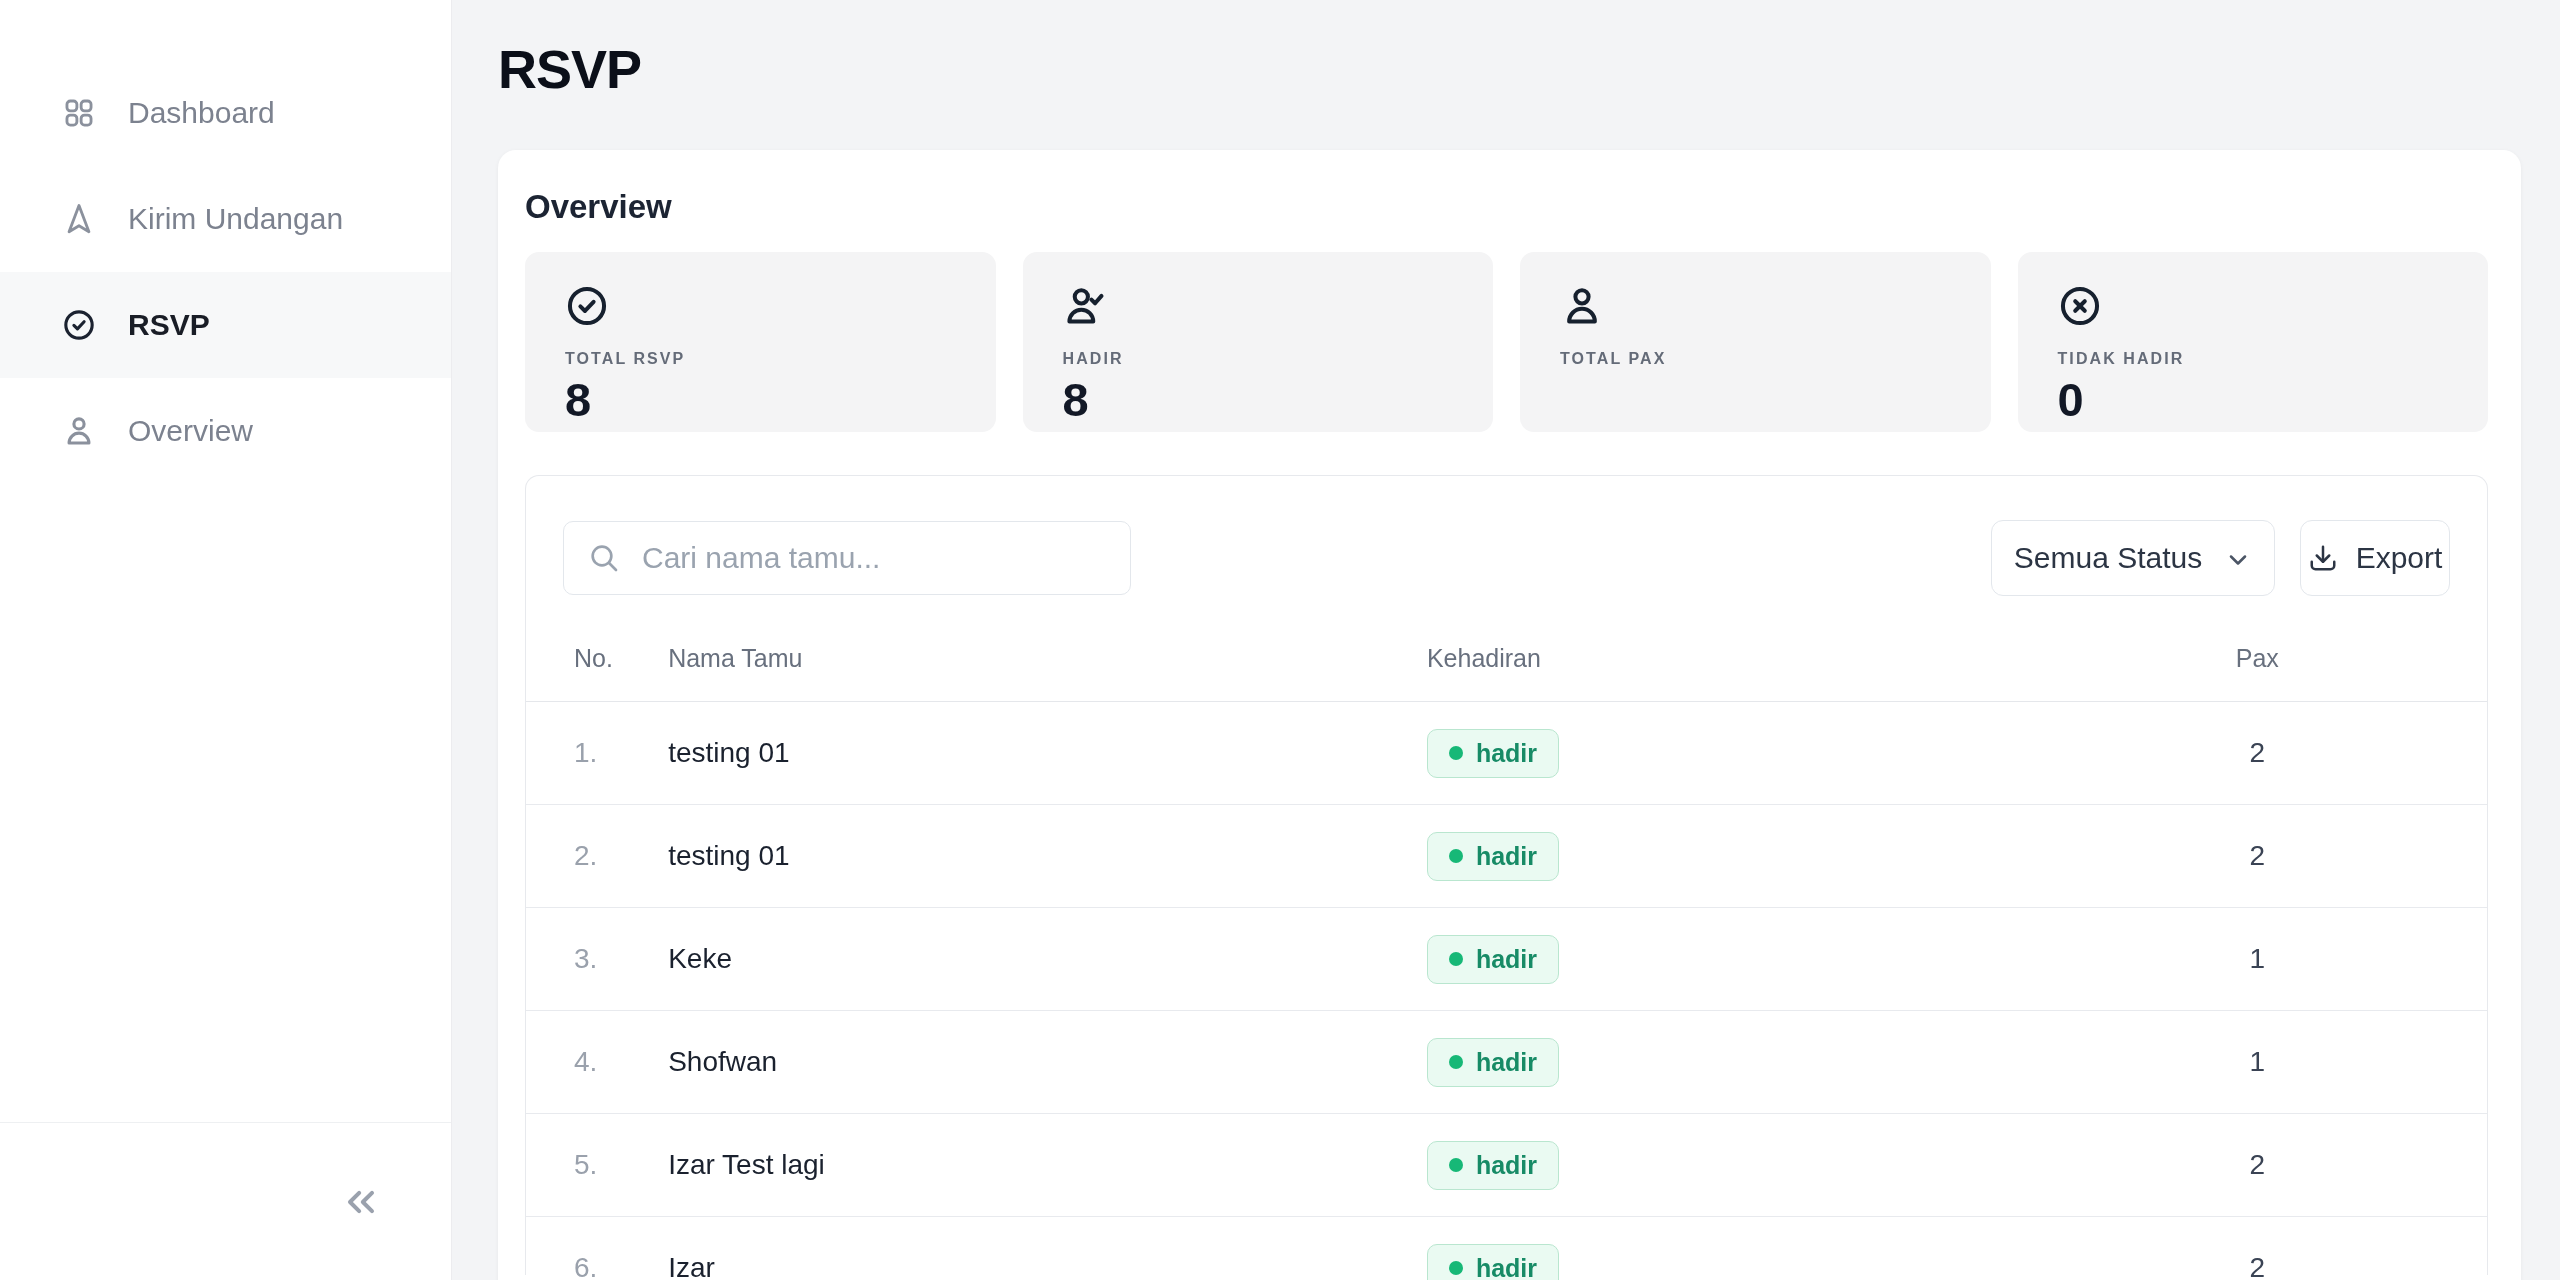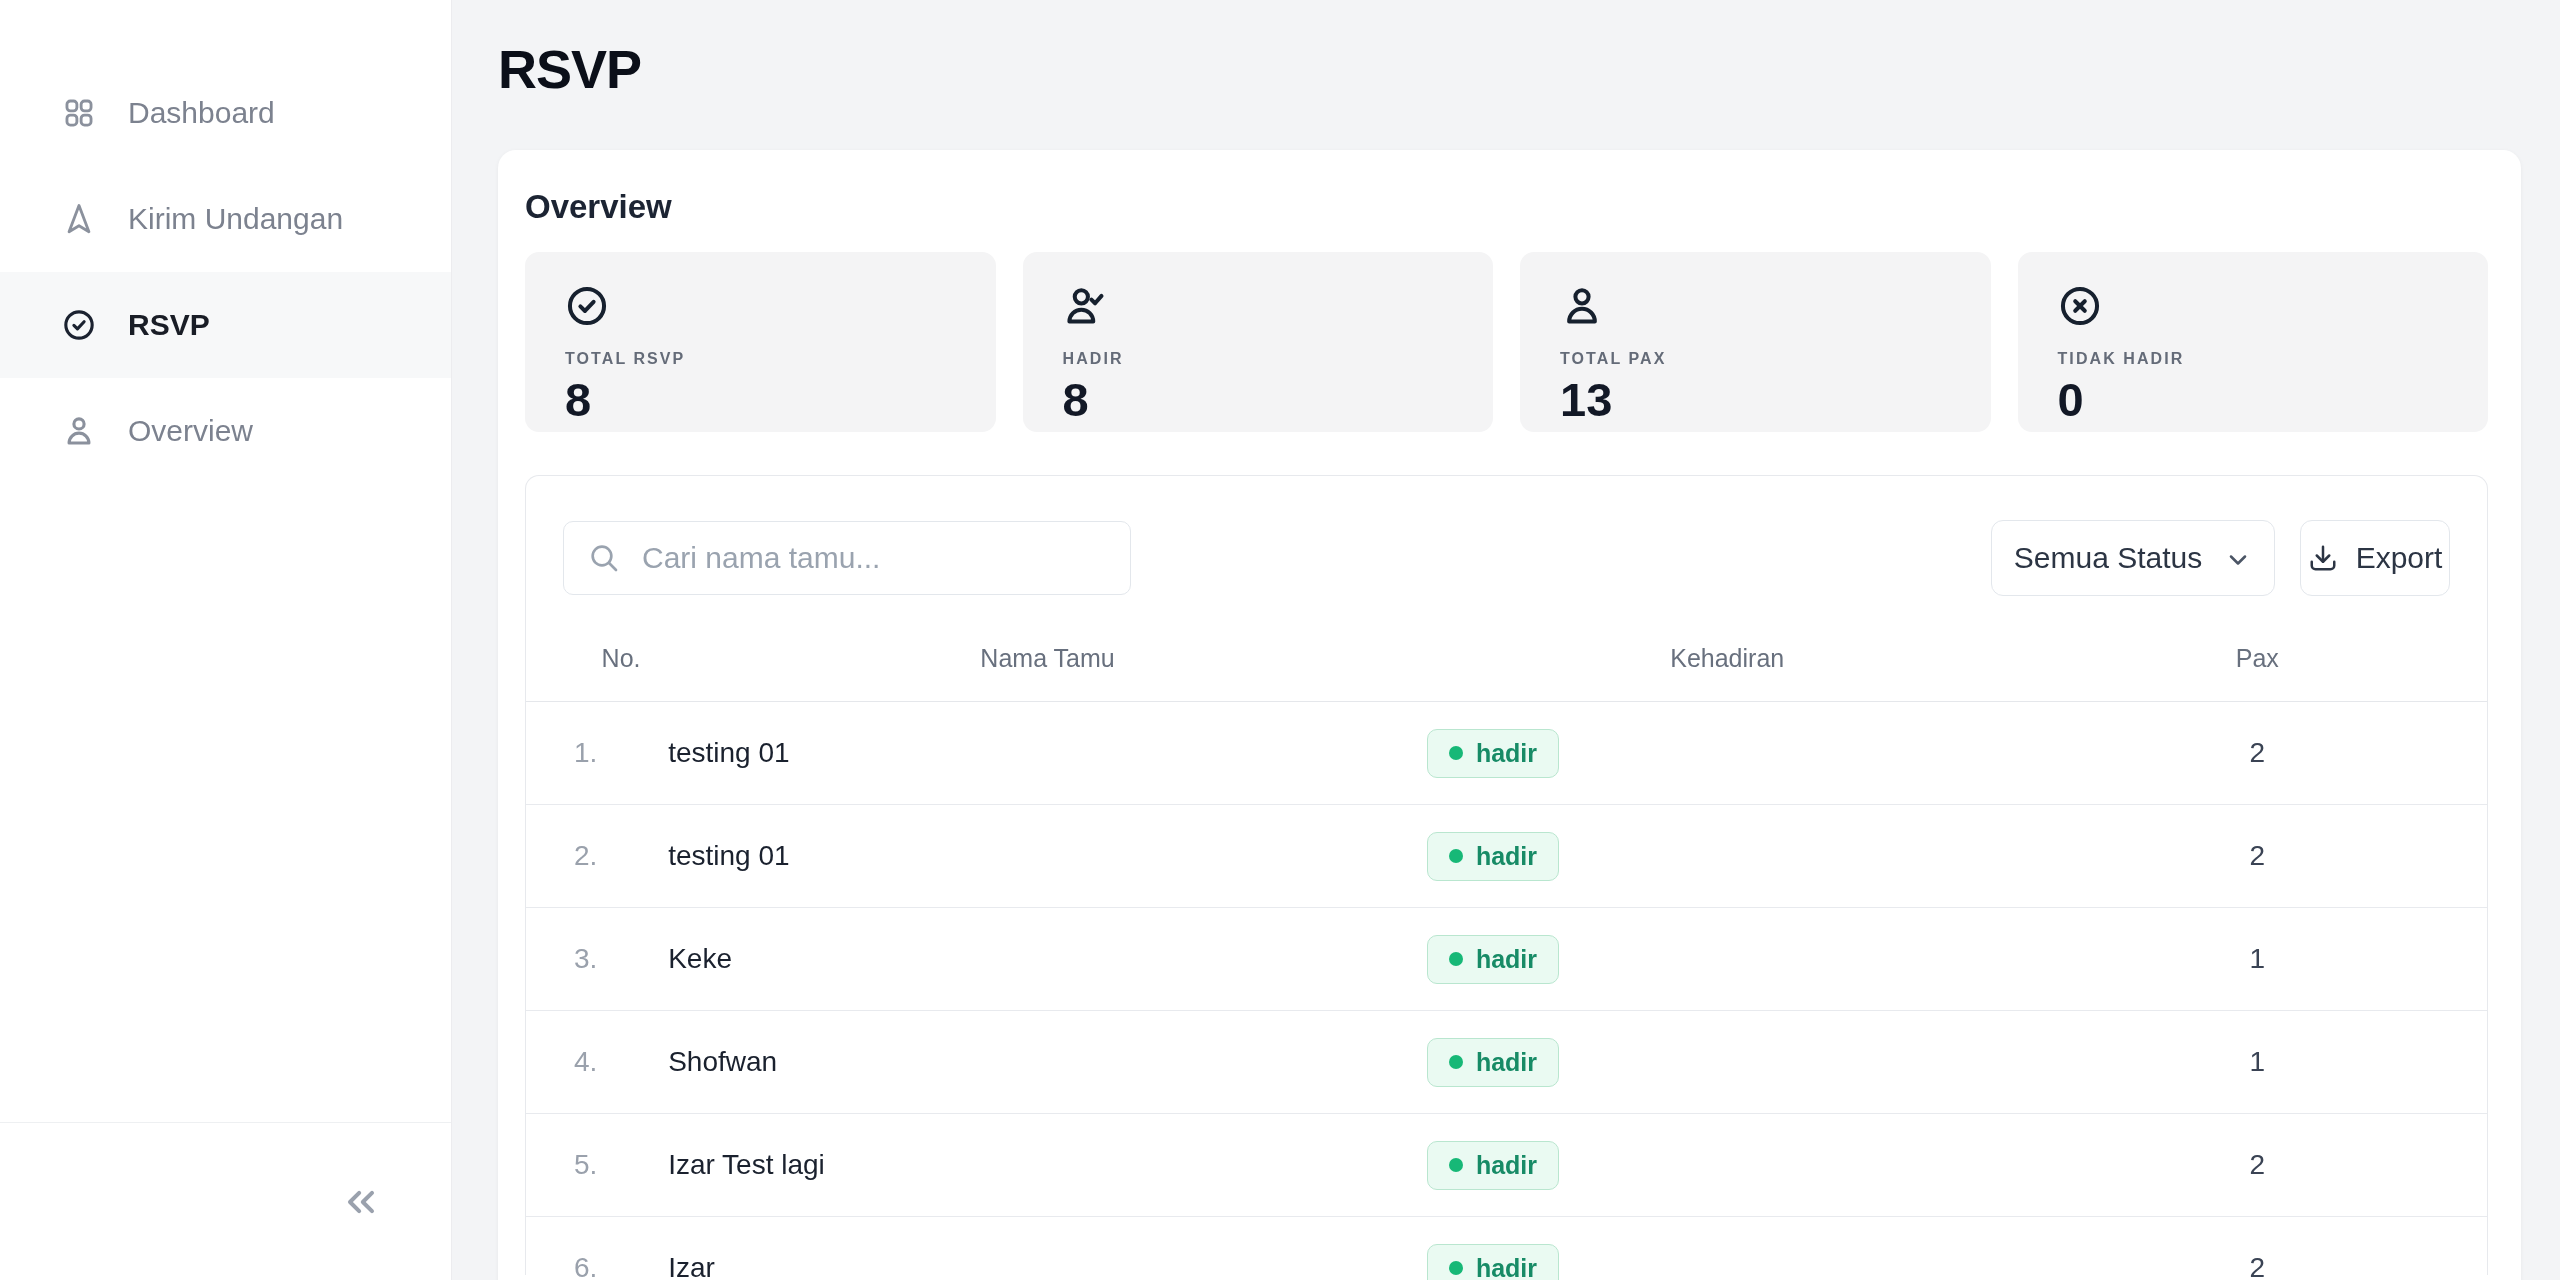--- a/index.html
+++ b/index.html
@@ -127,21 +127,21 @@
   .export-btn { width: 150px; gap: 18px; font-weight: 500; }
   .export-btn .dl { width: 30px; height: 30px; color: #2c3544; }
 
   table.guests { width: 100%; border-collapse: collapse; table-layout: fixed; margin-top: 38px; }
   table.guests col.c-no { width: 142px; }
   table.guests col.c-name { width: 758px; }
   table.guests col.c-status { width: 600px; }
   table.guests col.c-pax { width: 459px; }
   table.guests th {
     font-size: 25px; font-weight: 500; color: #68707e;
-    text-align: center; padding: 10px 0 28px 0;
+    text-align: left; padding: 10px 0 28px 0;
     border-bottom: 1.5px solid #e5e7eb;
   }
   table.guests th.pax-h, table.guests td.pax-c { text-align: center; }
   table.guests th.no-h { padding-left: 48px; }
   table.guests td {
     height: 103px;
     border-bottom: 1.5px solid #e8eaee;
     font-size: 28px; vertical-align: middle;
   }
   td.no-c { padding-left: 48px; color: #9aa1ac; }
@@ -245,21 +245,20 @@
     <div class="stat-value">8</div>
   </div>
           <div class="stat-card">
     <span class="stat-icon icon-slot">
               <svg viewBox="0 0 24 24" fill="none" stroke="currentColor" stroke-linecap="round" stroke-linejoin="round" stroke-width="2.2" width="100%" height="100%">
                 <circle cx="12" cy="7" r="3.6"></circle>
                 <path d="M5 20.5a7 7 0 0 1 14 0z"></path>
               </svg>
             </span>
     <div class="stat-label">TOTAL PAX</div>
-    <div class="stat-value">13</div>
   </div>
           <div class="stat-card">
     <span class="stat-icon icon-slot">
               <svg viewBox="0 0 24 24" fill="none" stroke="currentColor" stroke-linecap="round" stroke-linejoin="round" stroke-width="2.2" width="100%" height="100%">
                 <circle cx="12" cy="12" r="9.3"></circle>
                 <line x1="9.4" y1="9.4" x2="14.6" y2="14.6"></line>
                 <line x1="14.6" y1="9.4" x2="9.4" y2="14.6"></line>
               </svg>
             </span>
     <div class="stat-label">TIDAK HADIR</div>

